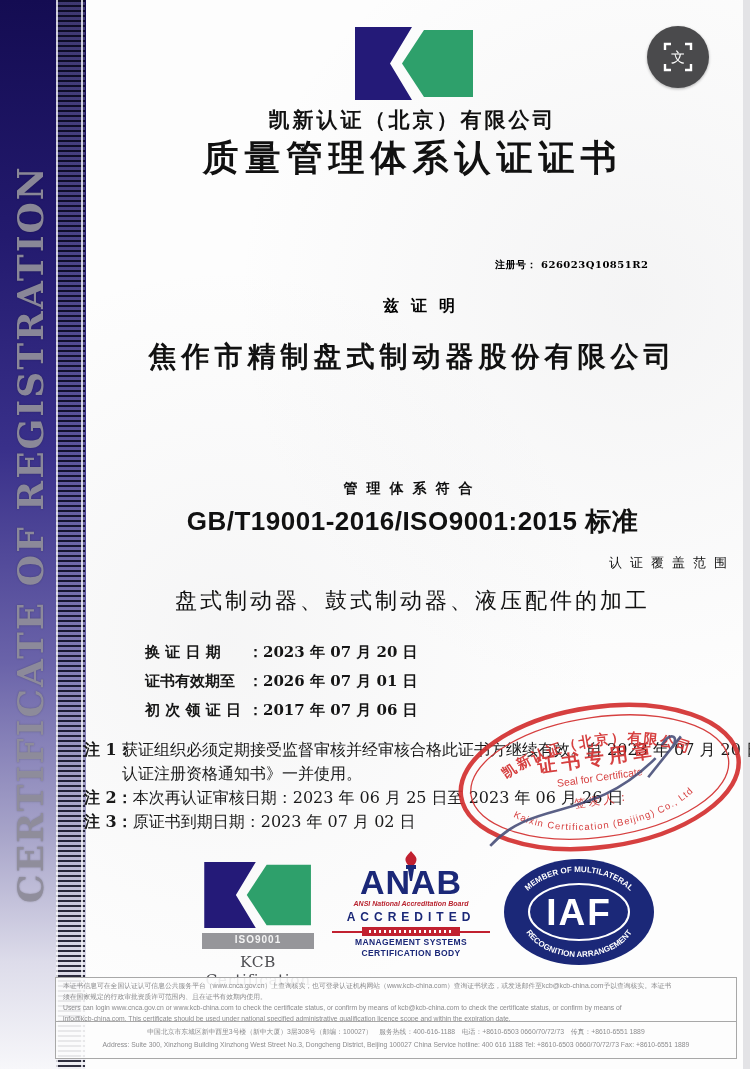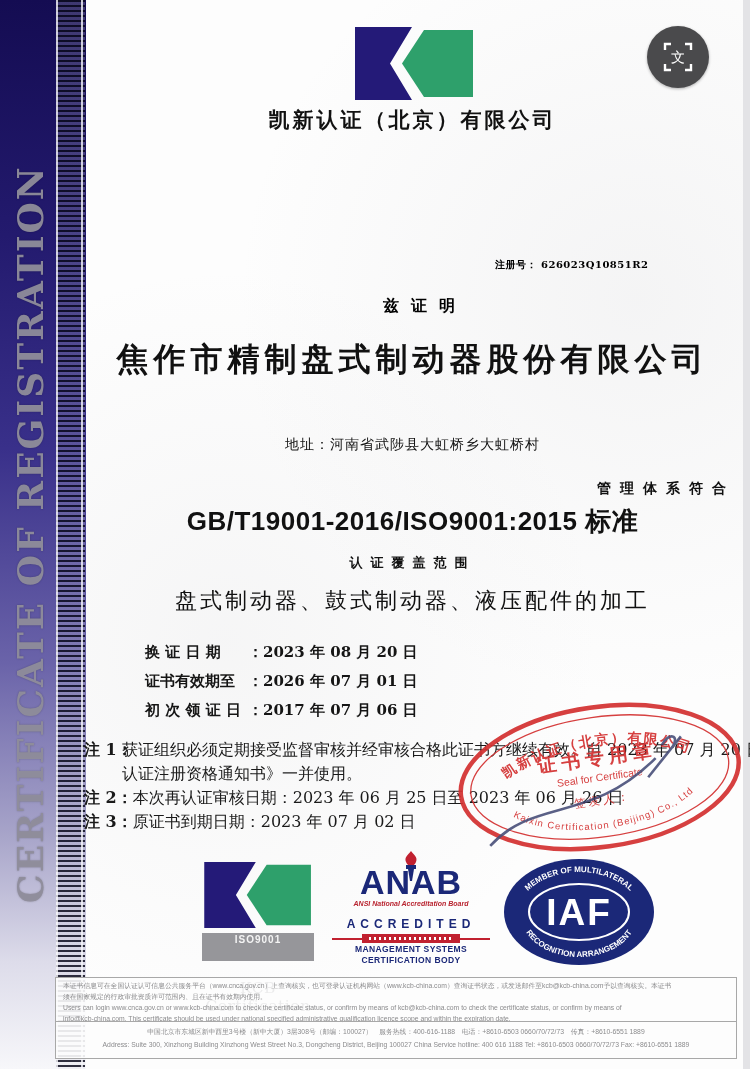--- a/index.html
+++ b/index.html
@@ -23,48 +23,48 @@
   .fab{left:647px;top:26px;width:62px;height:62px;border-radius:50%;background:#4a4a4c;
        display:flex;align-items:center;justify-content:center;box-shadow:0 1px 3px rgba(0,0,0,.3);}
   
   .kcb-top{left:355px;top:27px;width:120px;height:73px;}
   
   .ctr{left:90px;width:645px;text-align:center;color:#111;}
   .issuer{top:106px;font-weight:bold;font-size:21px;letter-spacing:3px;}
   .title{top:134px;font-weight:bold;font-size:36px;letter-spacing:6px;}
   .regrow{left:495px;top:258px;font-size:10px;font-weight:bold;letter-spacing:.5px;white-space:nowrap;}
   .attest{left:383px;top:296px;font-size:16px;font-weight:bold;letter-spacing:12px;white-space:nowrap;}
-  .company{top:338px;font-weight:bold;font-size:32px;letter-spacing:5px;font-family:"Liberation Sans","DejaVu Sans",sans-serif;}
+  .company{top:338px;font-weight:bold;font-size:28px;letter-spacing:5px;font-family:"Liberation Sans","DejaVu Sans",sans-serif;}
   .credit{top:398px;font-size:14px;letter-spacing:1px;}
   .addr{top:436px;font-size:14px;letter-spacing:1px;}
-  .complies{top:480px;font-size:14px;font-weight:bold;letter-spacing:9px;text-align:right;}
+  .complies{top:480px;font-size:14px;font-weight:bold;letter-spacing:9px;}
   .standard{top:504px;font-weight:bold;font-size:26px;letter-spacing:.5px;font-family:"Liberation Sans","DejaVu Sans",sans-serif;}
-  .scopetitle{top:554px;font-size:13px;font-weight:bold;letter-spacing:8px;}
+  .scopetitle{top:554px;font-size:13px;font-weight:normal;letter-spacing:8px;text-align:right;}
   .scope{top:586px;font-weight:normal;font-size:22px;letter-spacing:3px;font-family:"Liberation Sans","DejaVu Sans",sans-serif;}
   
   .dates{left:145px;top:638px;width:420px;font-size:15px;font-weight:bold;color:#151515;}
   .drow{display:flex;height:29px;align-items:center;white-space:nowrap;}
   .dlabel{display:inline-block;min-width:103px;}
   
   .notes{left:84px;top:738px;width:640px;font-size:16px;color:#1a1a1a;line-height:24px;z-index:1;}
   .nrow{display:flex;white-space:nowrap;}
   .nlabel{display:inline-block;min-width:38px;font-weight:bold;}
   .nindent{padding-left:38px;}
   
   .stamp{left:452px;top:700px;width:296px;height:158px;transform:rotate(-8deg);opacity:.92;z-index:5;}
   
   .kcb-bottom{left:197px;top:862px;width:122px;text-align:center;}
-  .isobar{width:112px;height:28px;margin:1px auto 18px;background:#96969a;color:#f4f4f4;
+  .isobar{width:112px;height:16px;margin:1px auto 4px;background:#96969a;color:#f4f4f4;
           font-family:"Liberation Sans",sans-serif;font-size:10px;letter-spacing:1px;line-height:14px;font-weight:bold;}
   .kcb-cap{margin-top:4px;font-size:15.5px;color:#4e4e52;letter-spacing:.5px;}
   .anab{left:332px;top:854px;width:158px;text-align:center;color:#1b2878;font-family:"Liberation Sans",sans-serif;}
   .anab-word{position:relative;font-weight:bold;font-size:34px;letter-spacing:1px;line-height:36px;margin-top:10px;}
   .anab-torch{position:absolute;left:calc(50% - 12px);top:-13px;}
   .anab-board{font-size:7px;color:#b8232f;font-weight:bold;font-style:italic;margin-top:0;}
-  .anab-accr{font-size:12px;font-weight:bold;letter-spacing:5px;margin-top:10px;}
+  .anab-accr{font-size:12px;font-weight:bold;letter-spacing:5px;margin-top:3px;}
   .anab-barrow{position:relative;height:10px;margin-top:3px;}
   .anab-barrow::before{content:"";position:absolute;left:0;right:0;top:4px;height:1.5px;background:#c12130;}
   .anab-bar{position:absolute;left:50%;margin-left:-49px;width:98px;height:9px;background:#c12130;}
   .anab-bar::after{content:"";position:absolute;left:7px;right:7px;top:3px;height:3px;
           background:repeating-linear-gradient(90deg,#fff 0 2px,transparent 2px 5px);}
   .anab-ms{font-size:8.5px;font-weight:bold;line-height:11px;letter-spacing:.4px;}
   .iaf{left:503px;top:858px;width:152px;height:108px;}
   
   .fbox{left:55px;width:682px;border:1px solid #a8a8a8;background:rgba(253,253,253,.9);color:#8b8b8d;
         font-family:"Liberation Sans","DejaVu Sans",sans-serif;font-size:6.8px;line-height:1.6;
@@ -96,44 +96,42 @@
   </div>
 
   <div class="abs kcb-top">
     <svg width="120" height="73" viewBox="0 0 120 73">
       <polygon points="0,0 57,0 35,36.5 57,73 0,73" fill="#241a78"></polygon>
       <polygon points="47,36.5 69,3 118,3 118,70 69,70" fill="#2ea06b"></polygon>
     </svg>
   </div>
 
   <div class="abs ctr issuer">凯新认证（北京）有限公司</div>
+  <div class="abs ctr title">质量管理体系认证证书</div>
 
   <div class="abs regrow">
     <span>注册号：</span>
     <span>626023Q10851R2</span>
   </div>
 
   <div class="abs attest">兹证明</div>
   <div class="abs ctr company">焦作市精制盘式制动器股份有限公司</div>
 
 
-  <div class="abs ctr addr">
-    <span>地址：</span><span>河南省武陟县大虹桥乡大虹桥村</span>
-  </div>
 
   <div class="abs ctr complies">管理体系符合</div>
   <div class="abs ctr standard">GB/T19001-2016/ISO9001:2015 标准</div>
   <div class="abs ctr scopetitle">认证覆盖范围</div>
   <div class="abs ctr scope">盘式制动器、鼓式制动器、液压配件的加工</div>
 
   <div class="abs dates">
     <div class="drow">
       <span class="dlabel">换 证 日 期</span>
       <span>：</span>
-      <span>2023 年 08 月 20 日</span>
+      <span>2023 年 07 月 20 日</span>
     </div>
     <div class="drow">
       <span class="dlabel">证书有效期至</span>
       <span>：</span>
       <span>2026 年 07 月 01 日</span>
     </div>
     <div class="drow">
       <span class="dlabel">初 次 领 证 日</span>
       <span>：</span>
       <span>2017 年 07 月 06 日</span>

